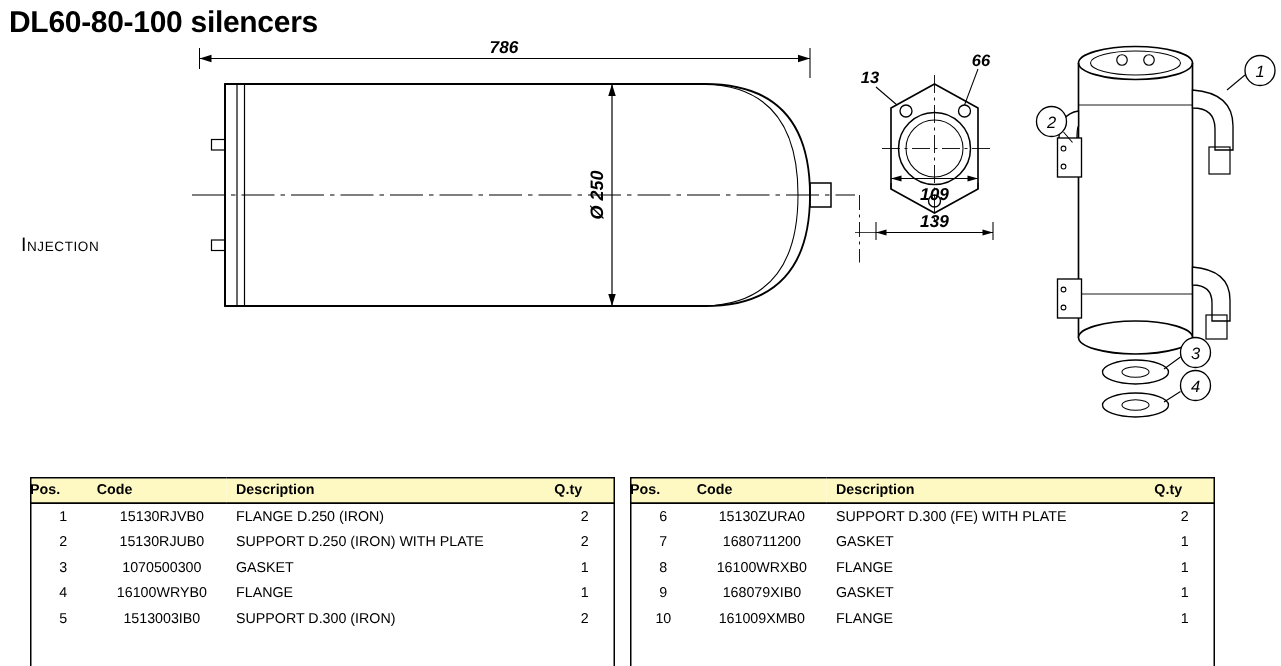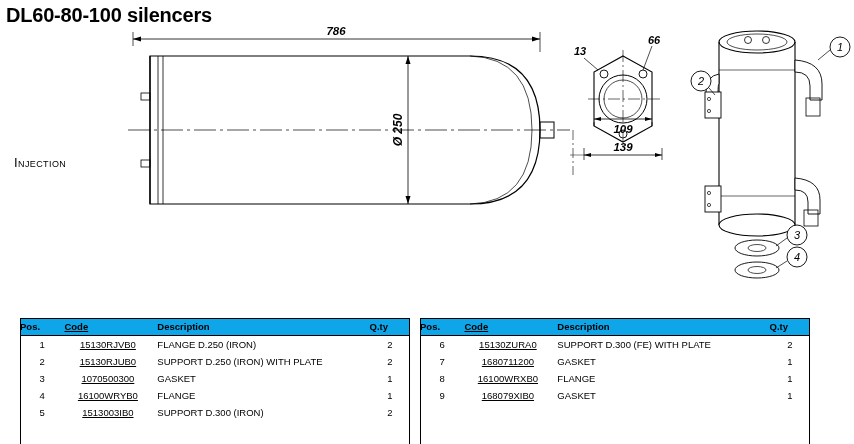--- a/index.html
+++ b/index.html
@@ -56,29 +56,29 @@
   }
   table.parts.left { left: 20px; top: 0; }
   table.parts.right { left: 420px; top: 0; }
   table.parts th {
     font-weight: bold;
     font-size: 9.5px;
     text-align: left;
     padding: 2px 0 3px 0;
     border-top: 1.4px solid #000;
     border-bottom: 1.4px solid #000;
-    background: #0ea5e9;
+    background: #fef9c3;
   }
   table.parts td {
     padding: 3px 0 3px 0;
     font-size: 9.5px;
     vertical-align: top;
   }
   .col-pos { width: 44px; text-align: center; }
-  .col-code { width: 86px; text-align: center; text-decoration: underline; }
+  .col-code { width: 86px; text-align: center; }
   .col-desc { width: 210px; text-align: left; padding-left: 6px !important; }
   .col-qty { width: 40px; text-align: center; margin-left: 40px; }
   th.col-desc { padding-left: 6px; }
   th.col-qty { text-align: center; }
   .side-rule {
     position: absolute;
     width: 1.4px;
     background: #000;
     top: 0;
   }
@@ -296,20 +296,26 @@
         <td class="col-code">16100WRXB0</td>
         <td class="col-desc">FLANGE</td>
         <td class="col-qty">1</td>
       </tr>
       <tr>
         <td class="col-pos">9</td>
         <td class="col-code">168079XIB0</td>
         <td class="col-desc">GASKET</td>
         <td class="col-qty">1</td>
       </tr>
+      <tr>
+        <td class="col-pos">10</td>
+        <td class="col-code">161009XMB0</td>
+        <td class="col-desc">FLANGE</td>
+        <td class="col-qty">1</td>
+      </tr>
     </tbody>
   </table>
 
   <div class="side-rule" style="left:20px; height:126px;"></div>
   <div class="side-rule" style="left:409px; height:126px;"></div>
   <div class="side-rule" style="left:420px; height:126px;"></div>
   <div class="side-rule" style="left:809px; height:126px;"></div>
 </div>
 
 </body></html>

